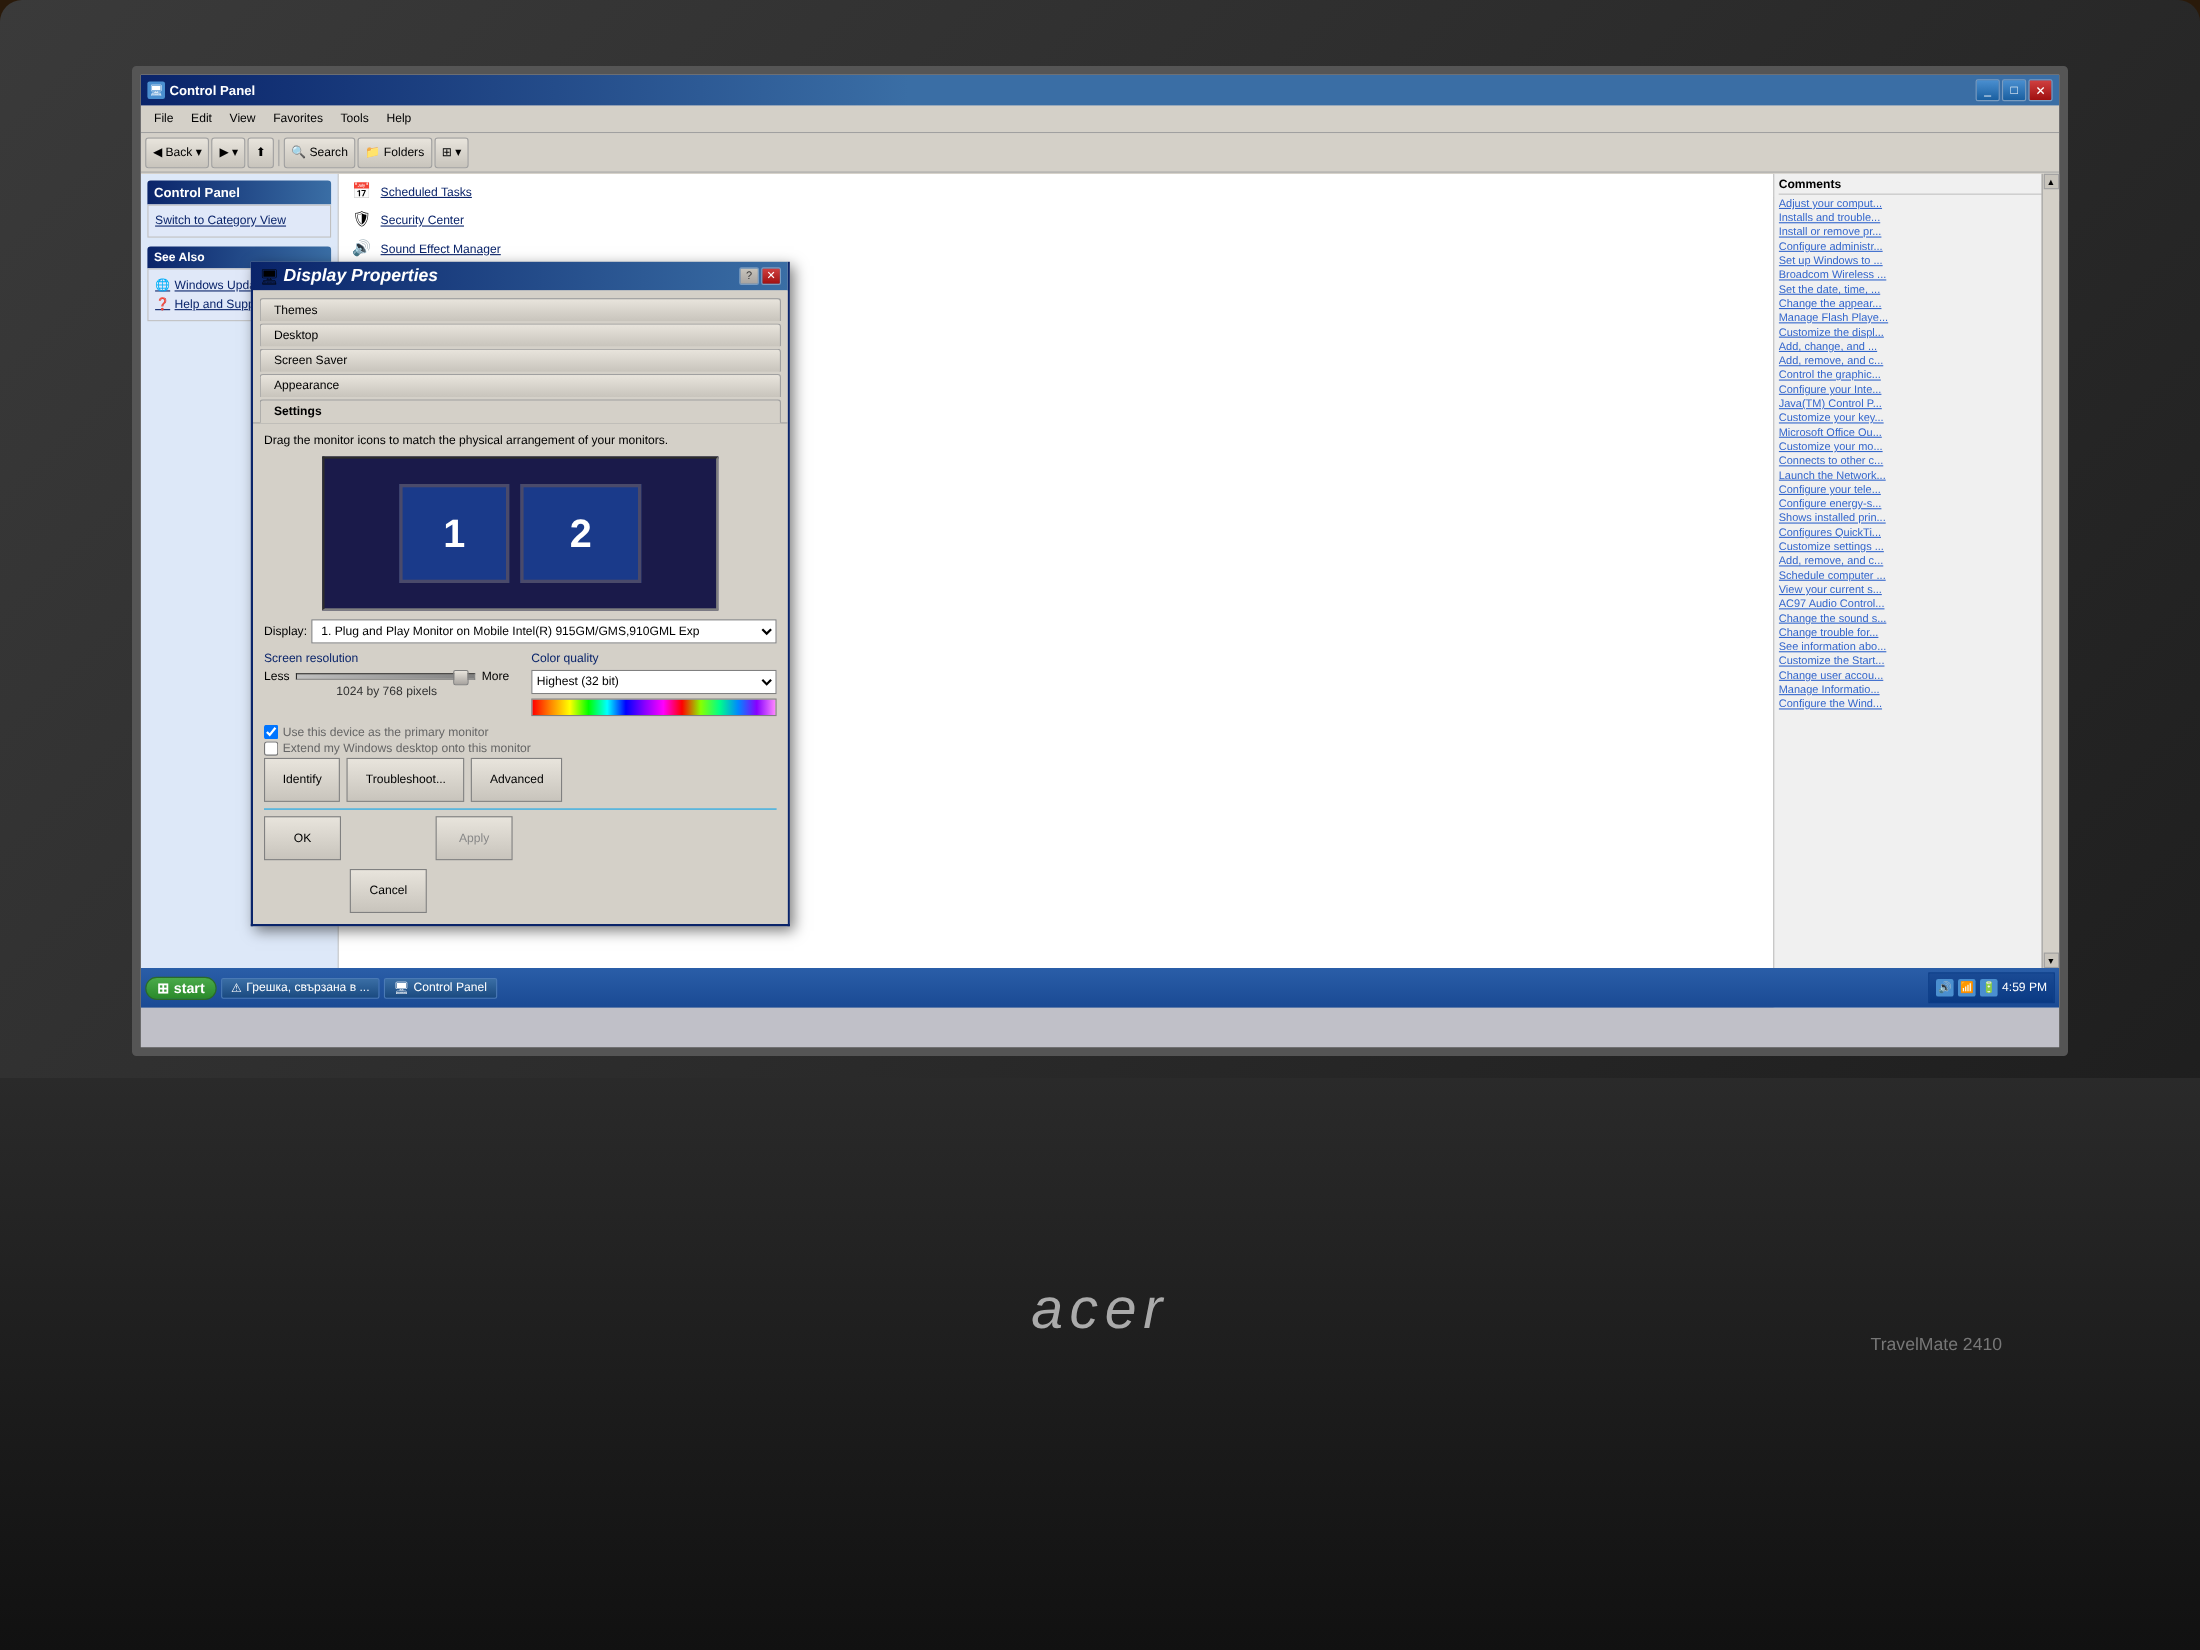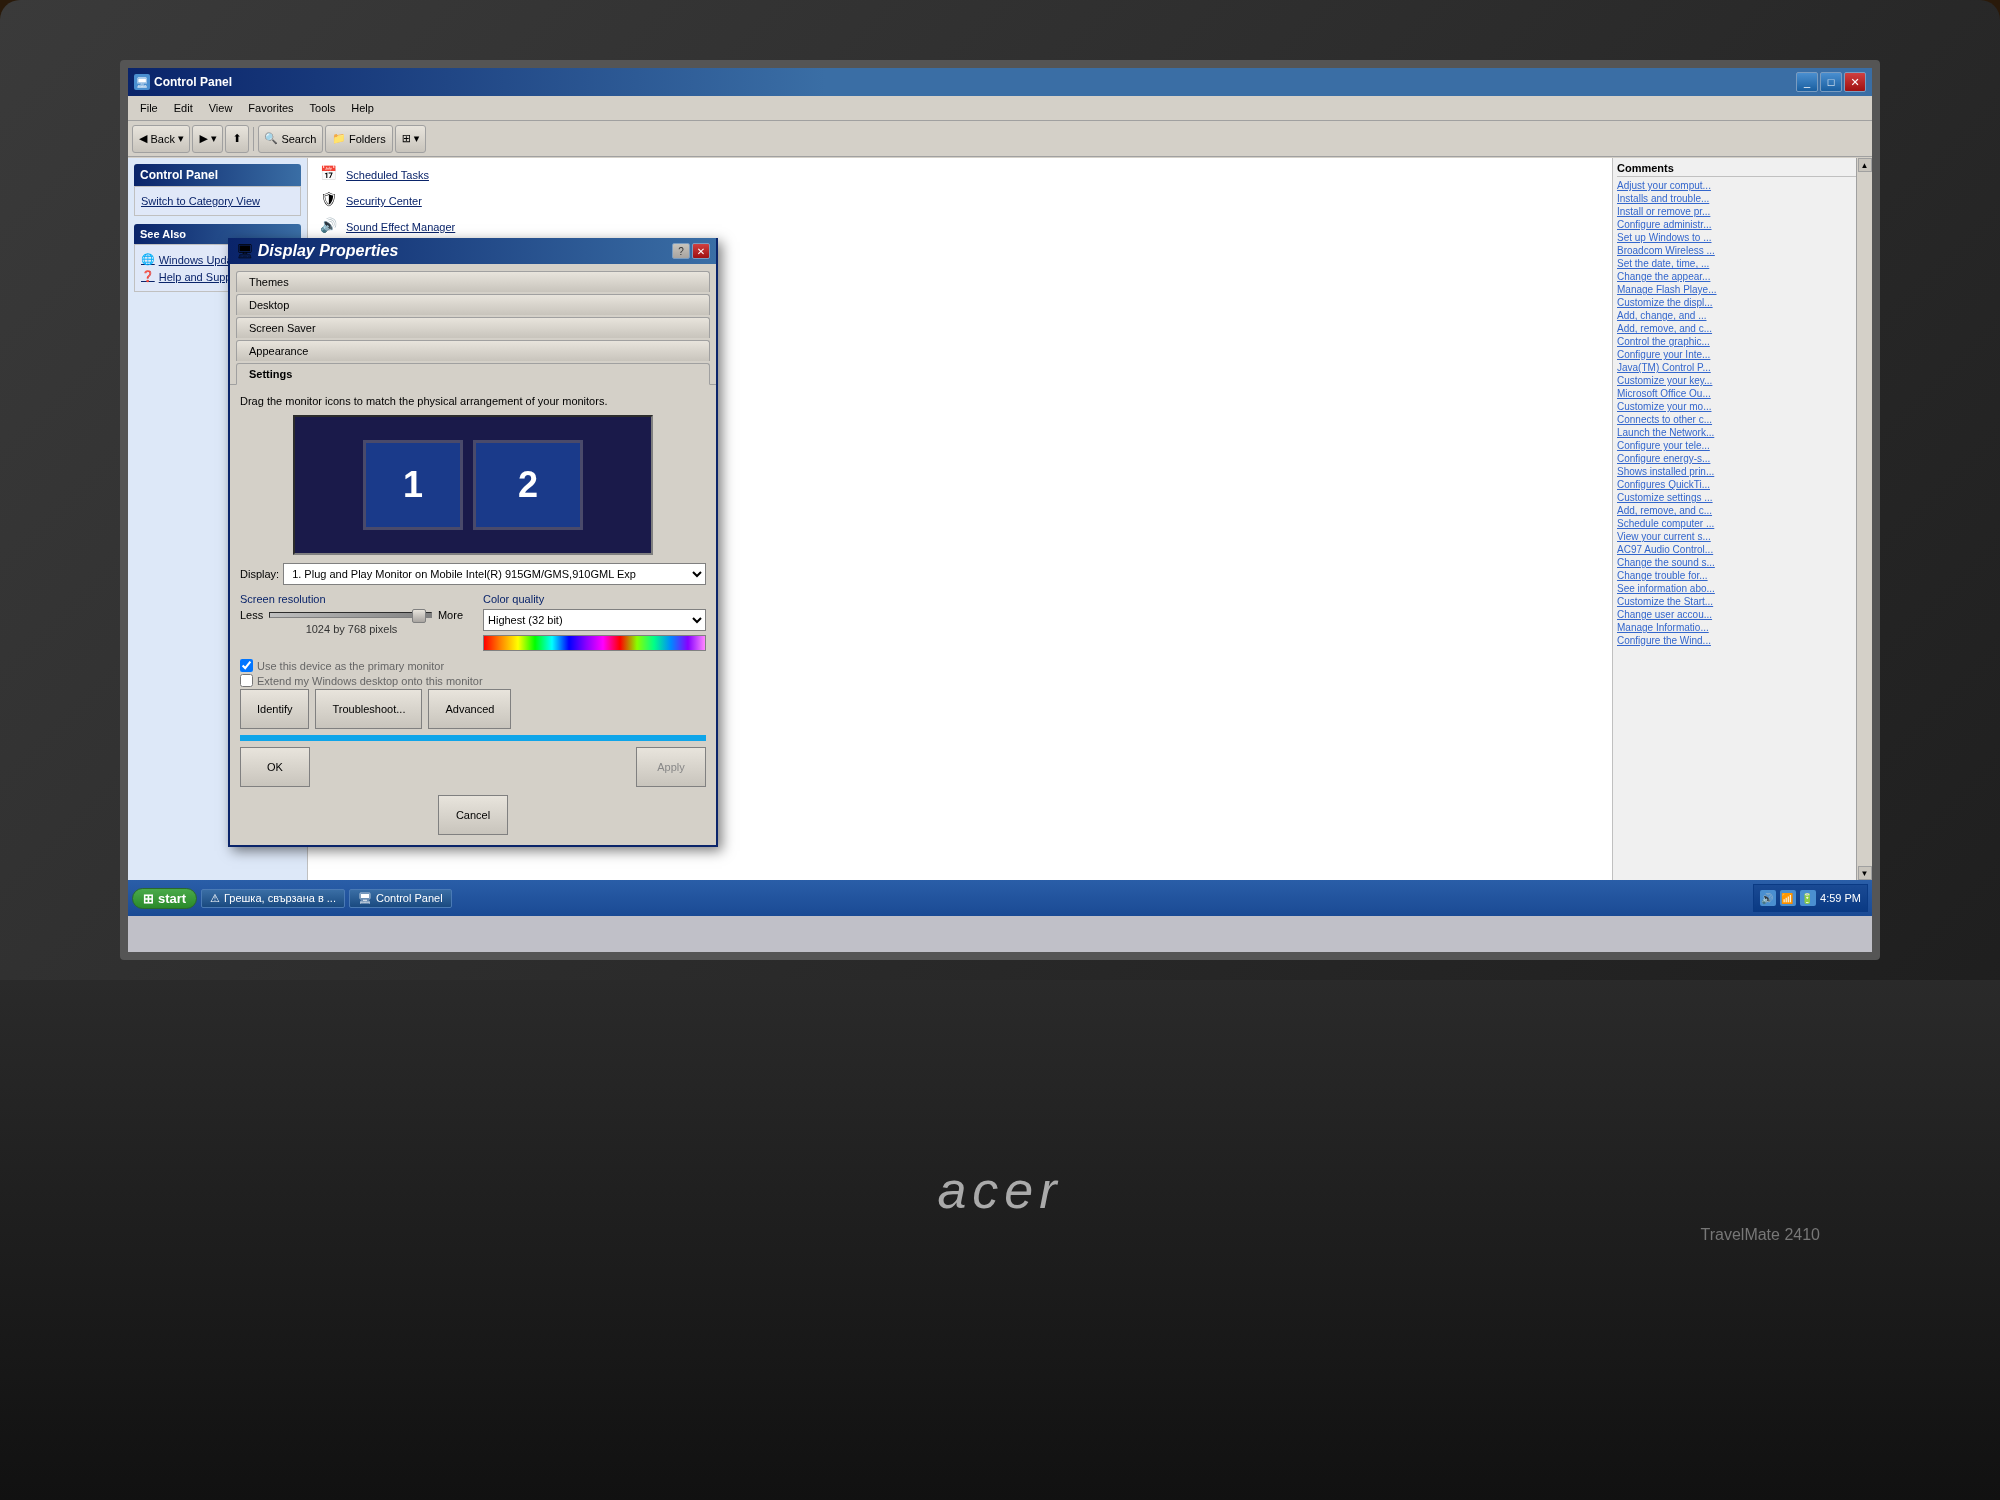--- a/index.html
+++ b/index.html
@@ -707,21 +707,21 @@
               <input type="checkbox" style="">
               <span>Extend my Windows desktop onto this monitor</span>
             </div>
 
             <div class="dialog-buttons-center">
               <button class="dlg-btn">Identify</button>
               <button class="dlg-btn">Troubleshoot...</button>
               <button class="dlg-btn">Advanced</button>
             </div>
 
-            <div style="border-top:6px solid #0ea5e9;padding-top:6px;display:flex;justify-content:space-between;gap:8px;">
+            <div style="border-top:1px solid #0ea5e9;padding-top:6px;display:flex;justify-content:flex-start;gap:8px;">
               <button class="dlg-btn" style="min-width:70px;">OK</button>
               <button class="dlg-btn" style="min-width:70px;margin-top:48px;">Cancel</button>
               <button class="dlg-btn" style="min-width:70px;color:#888;">Apply</button>
             </div>
           </div>
         </div>
       </div>
 
       <div class="taskbar">
         <div class="start-btn">
@@ -744,16 +744,16 @@
           <div class="tray-icon">🔋</div>
           <span class="clock">4:59 PM</span>
         </div>
       </div>
 
     </div>
   </div>
 
   <div style="position:absolute;bottom:0;left:0;width:2000px;height:520px;background:linear-gradient(to bottom,#2a2a2a,#111);z-index:0;">
     <div style="position:absolute;bottom:280px;left:50%;transform:translateX(-50%);color:#aaa;font-size:52px;font-style:italic;font-family:'Arial',sans-serif;letter-spacing:6px;">acer</div>
-    <div style="position:absolute;bottom:256px;right:180px;color:#777;font-size:16px;">TravelMate 2410</div>
+    <div style="position:absolute;bottom:268px;right:180px;color:#777;font-size:16px;">TravelMate 2410</div>
   </div>
 
 </div>
 
 </body></html>

